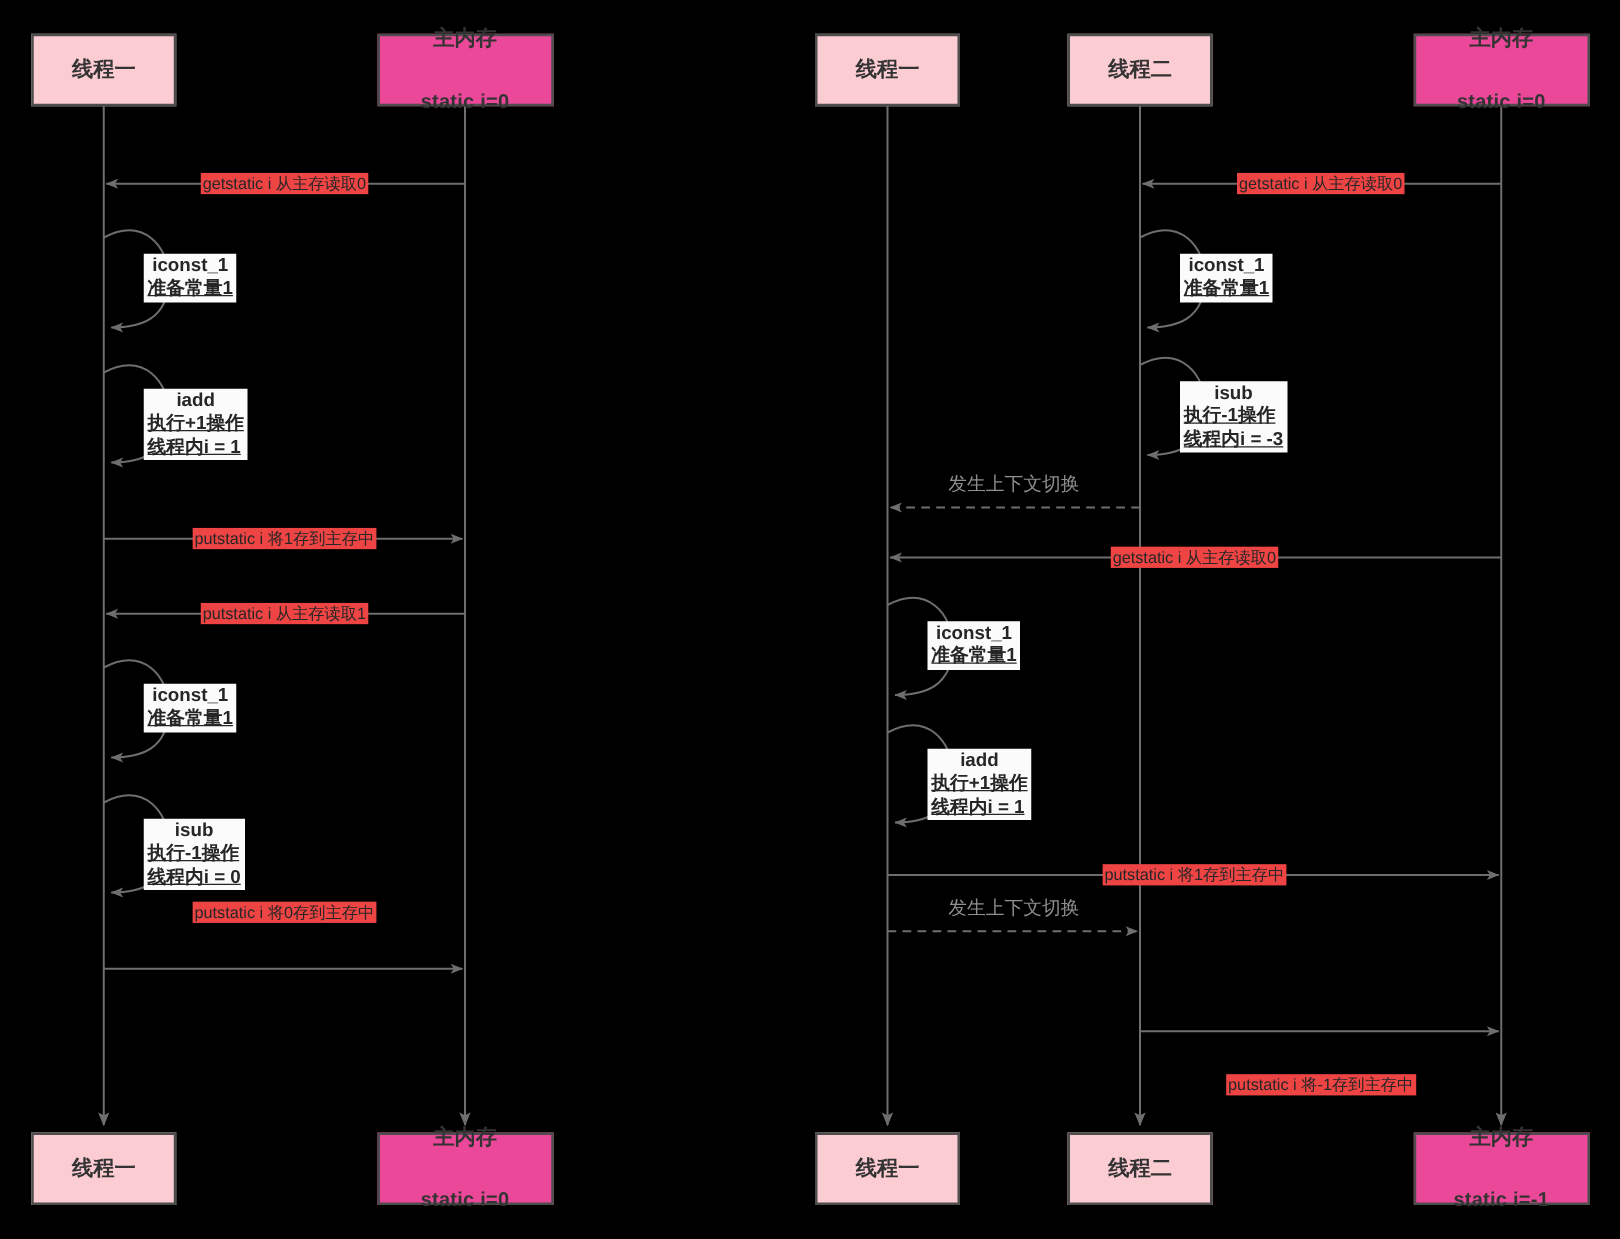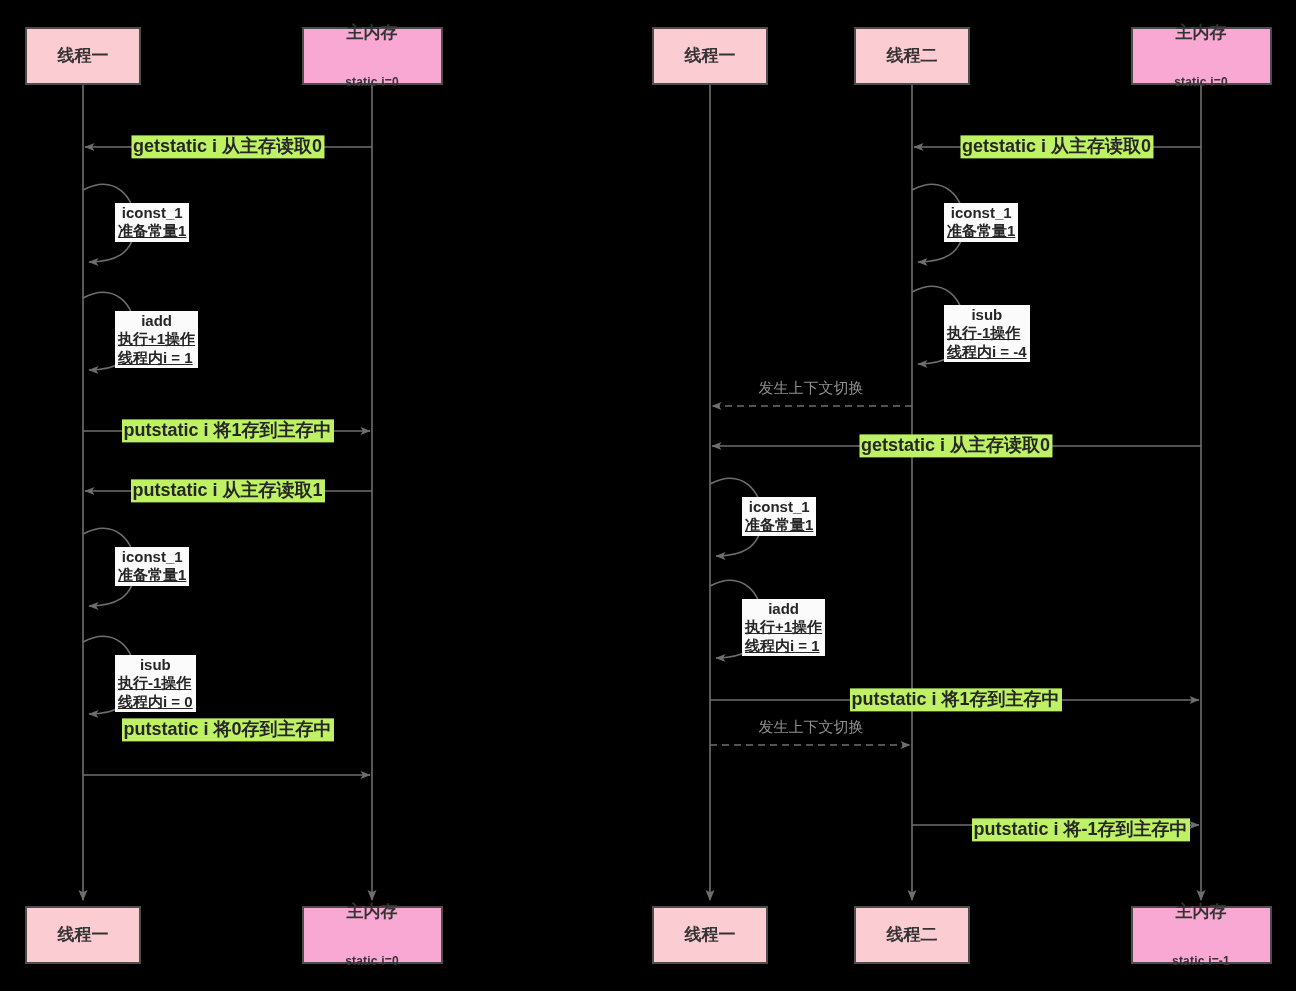--- a/index.html
+++ b/index.html
@@ -39,39 +39,39 @@
     justify-content: center;
     line-height: 1.18;
     color: #333333;
     font-weight: 700;
     z-index: 5;
   }
   .pbox.thread {
     background: #FCCCD3;
   }
   .pbox.memory {
-    background: #f9a8d4;
+    background: #ec4899;
   }
   .pbox .l1 {
     font-size: 17px;
     white-space: nowrap;
   }
   .pbox .l2 {
-    font-size: 12px;
+    font-size: 16px;
     white-space: nowrap;
     letter-spacing: 0.2px;
     margin-top: 32px;
   }
   
   .msglabel {
     position: absolute;
-    background: #bef264;
+    background: #ef4444;
     color: #262626;
-    font-size: 18px;
-    font-weight: 700;
+    font-size: 13px;
+    font-weight: 400;
     white-space: nowrap;
     padding: 1px 2px;
     transform: translate(-50%, -50%);
     z-index: 6;
     line-height: 1.18;
   }
   .msglabel.ctx {
     background: transparent;
     color: #8f8f8f;
     font-weight: 400;
@@ -199,31 +199,31 @@
         <span class="l2">static i=-1</span>
       </div>
       <div class="msglabel" style="left: 1056.5px; top: 147px;">getstatic i 从主存读取0</div>
       <div class="notelabel" style="left: 944px; top: 203px;">
         <span class="nhead">iconst_1</span>
         <span class="nline">准备常量1</span>
       </div>
       <div class="notelabel" style="left: 944px; top: 305px;">
         <span class="nhead">isub</span>
         <span class="nline">执行-1操作</span>
-        <span class="nline">线程内i = -4</span>
+        <span class="nline">线程内i = -3</span>
       </div>
       <div class="msglabel ctx" style="left: 811px; top: 388px;">发生上下文切换</div>
       <div class="msglabel" style="left: 955.5px; top: 446px;">getstatic i 从主存读取0</div>
       <div class="notelabel" style="left: 742px; top: 497px;">
         <span class="nhead">iconst_1</span>
         <span class="nline">准备常量1</span>
       </div>
       <div class="notelabel" style="left: 742px; top: 599px;">
         <span class="nhead">iadd</span>
         <span class="nline">执行+1操作</span>
         <span class="nline">线程内i = 1</span>
       </div>
       <div class="msglabel" style="left: 955.5px; top: 700px;">putstatic i 将1存到主存中</div>
       <div class="msglabel ctx" style="left: 811px; top: 727px;">发生上下文切换</div>
-      <div class="msglabel" style="left: 1056.5px; top: 830px; margin-left: 24px;">putstatic i 将-1存到主存中</div>
+      <div class="msglabel" style="left: 1056.5px; top: 868px;">putstatic i 将-1存到主存中</div>
     </div>
 
 </div>
 
 </body></html>

